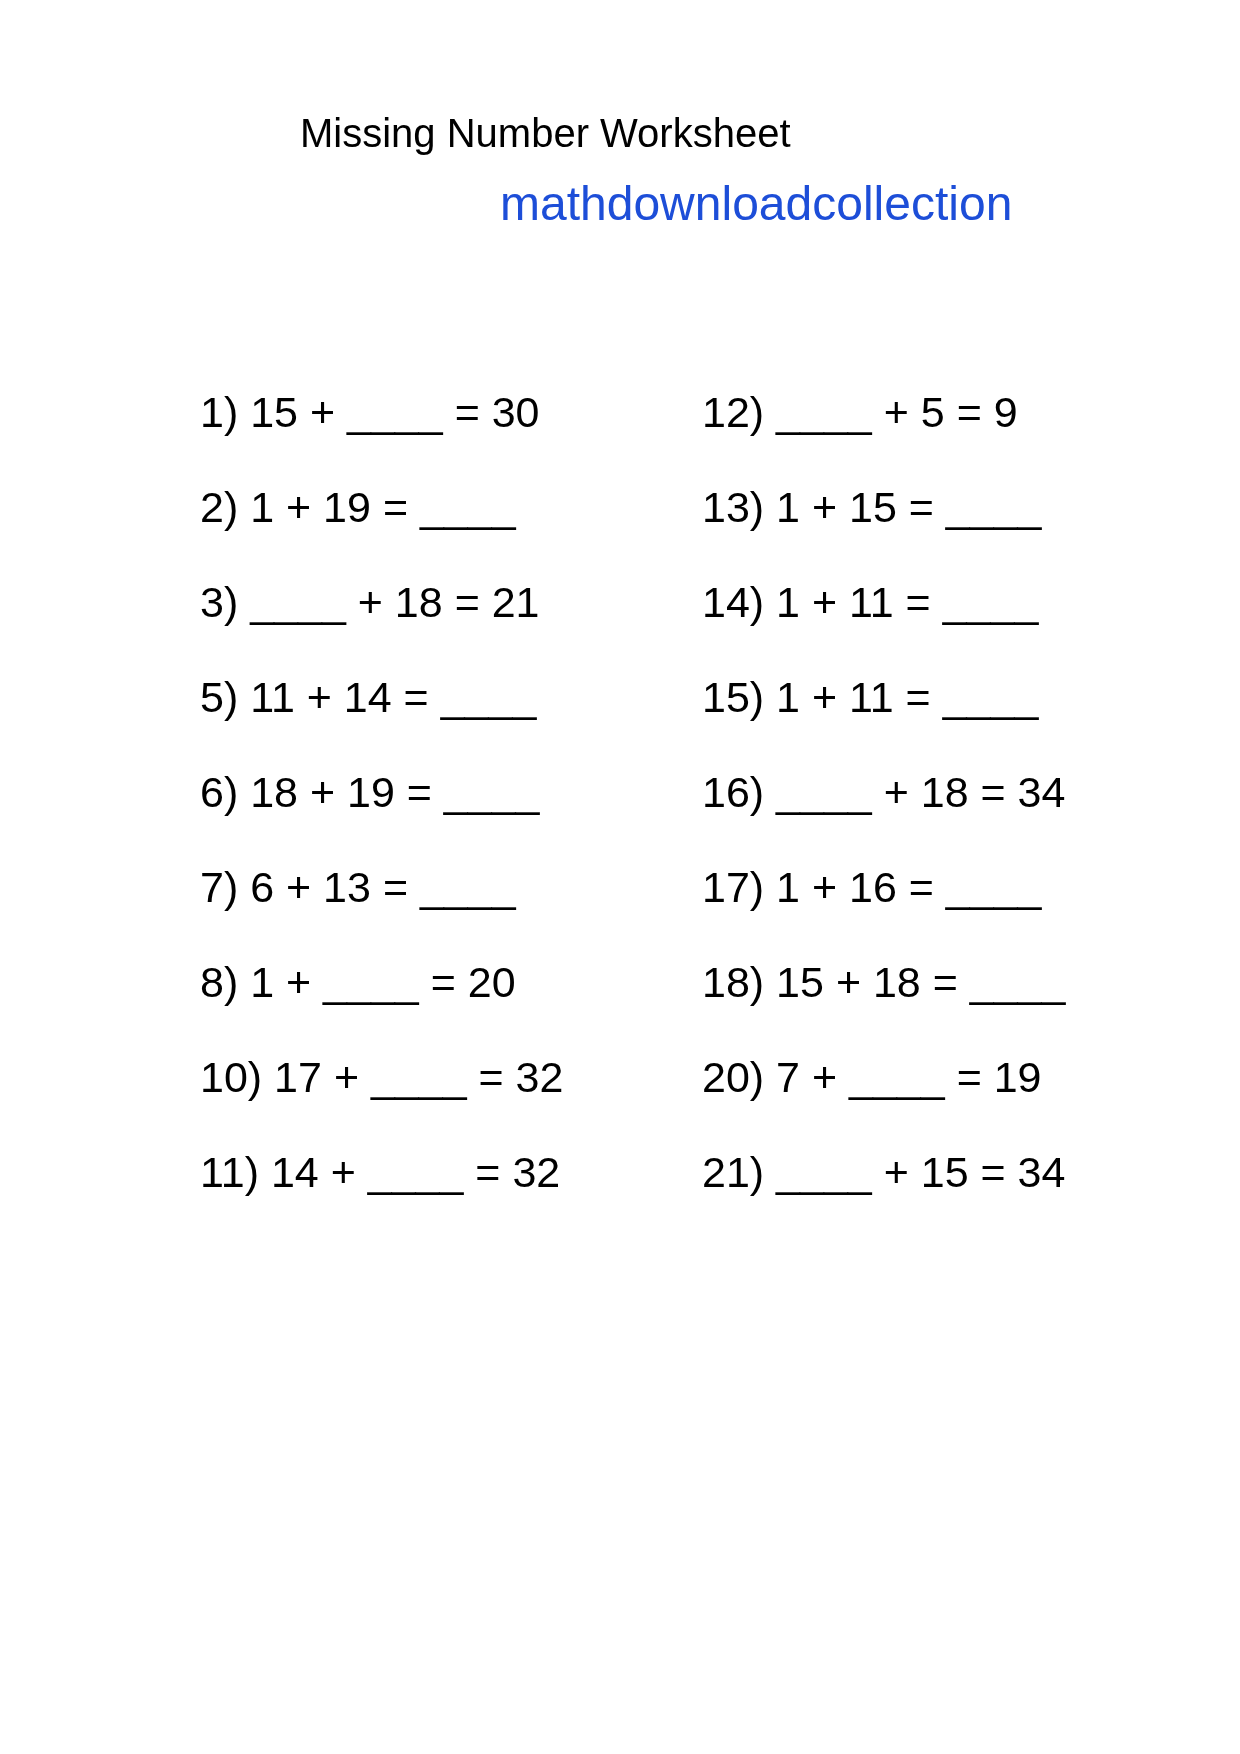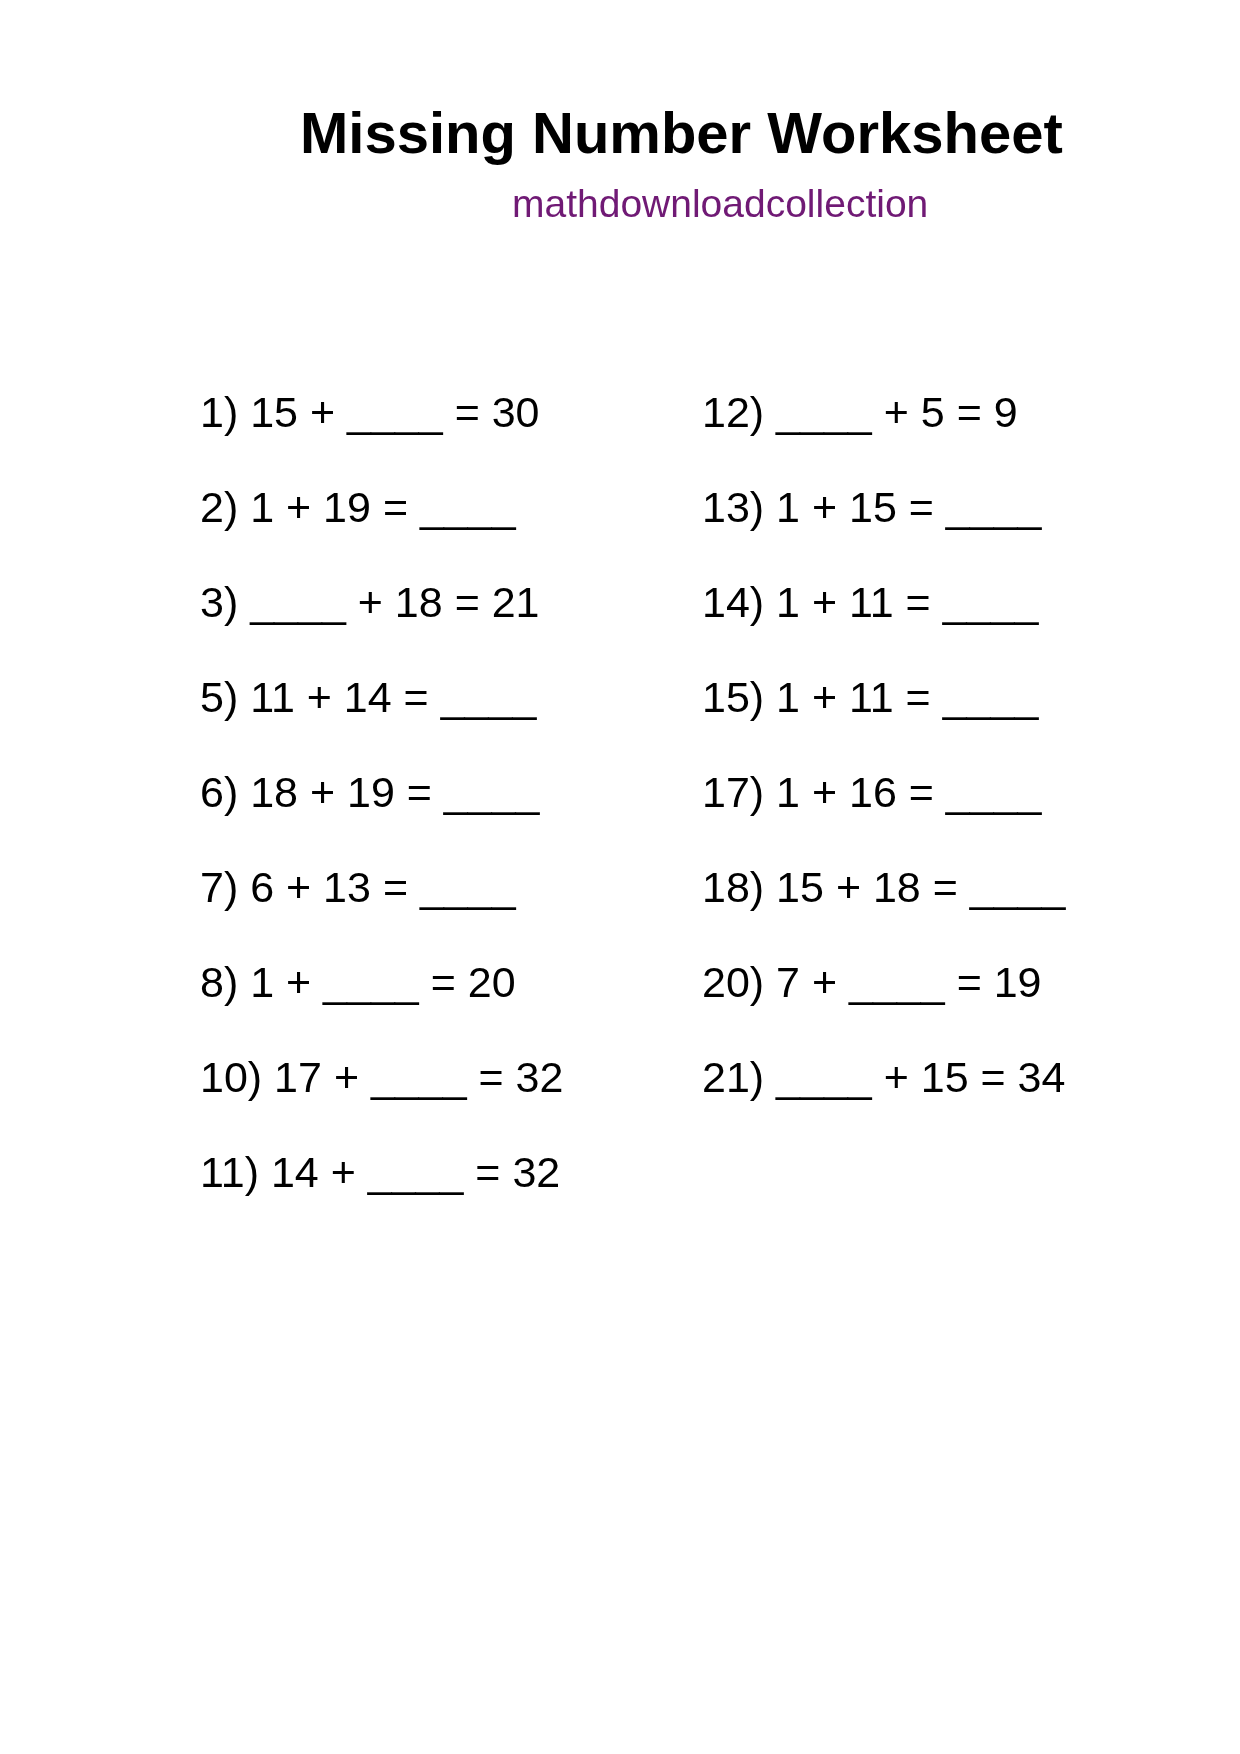--- a/index.html
+++ b/index.html
@@ -12,35 +12,34 @@
       height: 1754px;
       position: relative;
       overflow: hidden;
       font-family: "Liberation Sans", sans-serif;
       color: #000000;
     }
     .title {
       position: absolute;
       left: 300px;
       top: 98px;
-      font-size: 58px;
+      font-size: 40px;
       line-height: 70px;
       white-space: nowrap;
       margin: 0;
-      font-weight: bold;
+      font-weight: normal;
     }
     .subtitle {
       position: absolute;
       left: 500px;
       top: 180px;
-      font-size: 39px;
+      font-size: 48px;
       line-height: 48px;
-      color: #701a75;
+      color: #1d4ed8;
       white-space: nowrap;
-      margin-left: 12px;
     }
     .column {
       position: absolute;
       top: 351px;
       margin-top: 36px;
     }
     .col-left { left: 200px; }
     .col-right { left: 702px; }
     .problem {
       height: 95px;
@@ -66,17 +65,18 @@
   <div class="problem"><span>8)</span> <span>1 + ____ = 20</span></div>
   <div class="problem"><span>10)</span> <span>17 + ____ = 32</span></div>
   <div class="problem"><span>11)</span> <span>14 + ____ = 32</span></div>
 </div>
 
 <div class="column col-right">
   <div class="problem"><span>12)</span> <span>____ + 5 = 9</span></div>
   <div class="problem"><span>13)</span> <span>1 + 15 = ____</span></div>
   <div class="problem"><span>14)</span> <span>1 + 11 = ____</span></div>
   <div class="problem"><span>15)</span> <span>1 + 11 = ____</span></div>
+  <div class="problem"><span>16)</span> <span>____ + 18 = 34</span></div>
   <div class="problem"><span>17)</span> <span>1 + 16 = ____</span></div>
   <div class="problem"><span>18)</span> <span>15 + 18 = ____</span></div>
   <div class="problem"><span>20)</span> <span>7 + ____ = 19</span></div>
   <div class="problem"><span>21)</span> <span>____ + 15 = 34</span></div>
 </div>
 
 </body></html>

